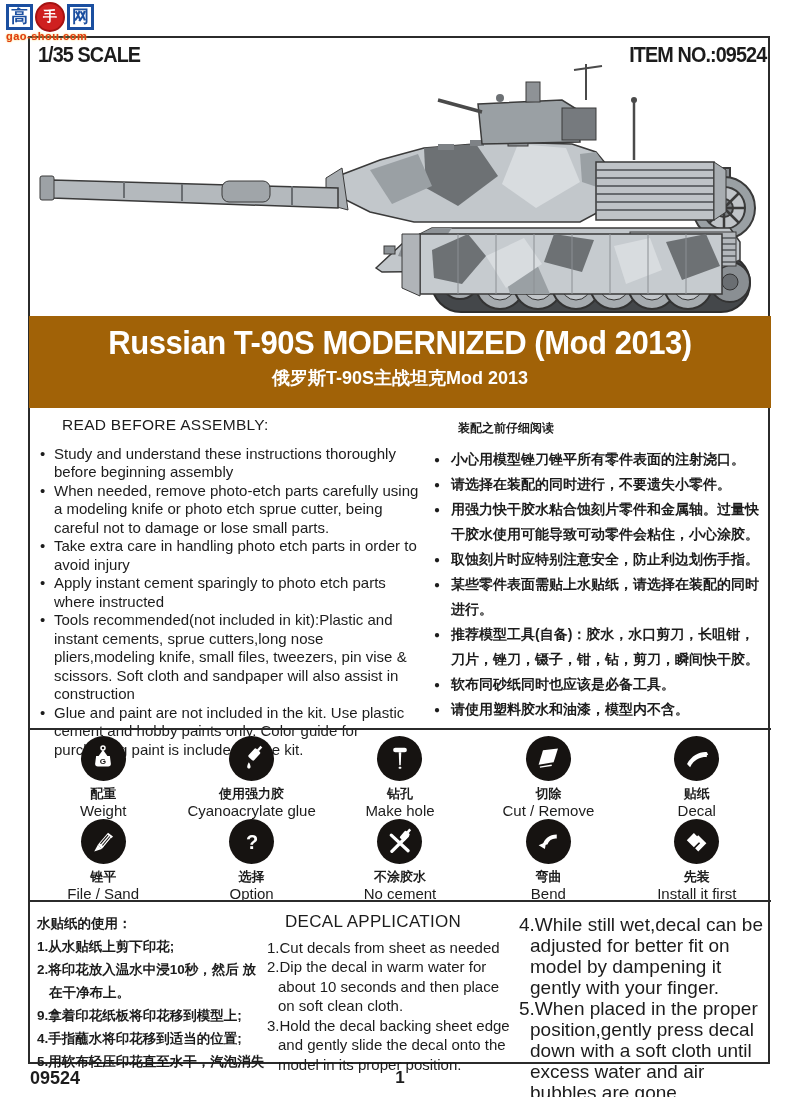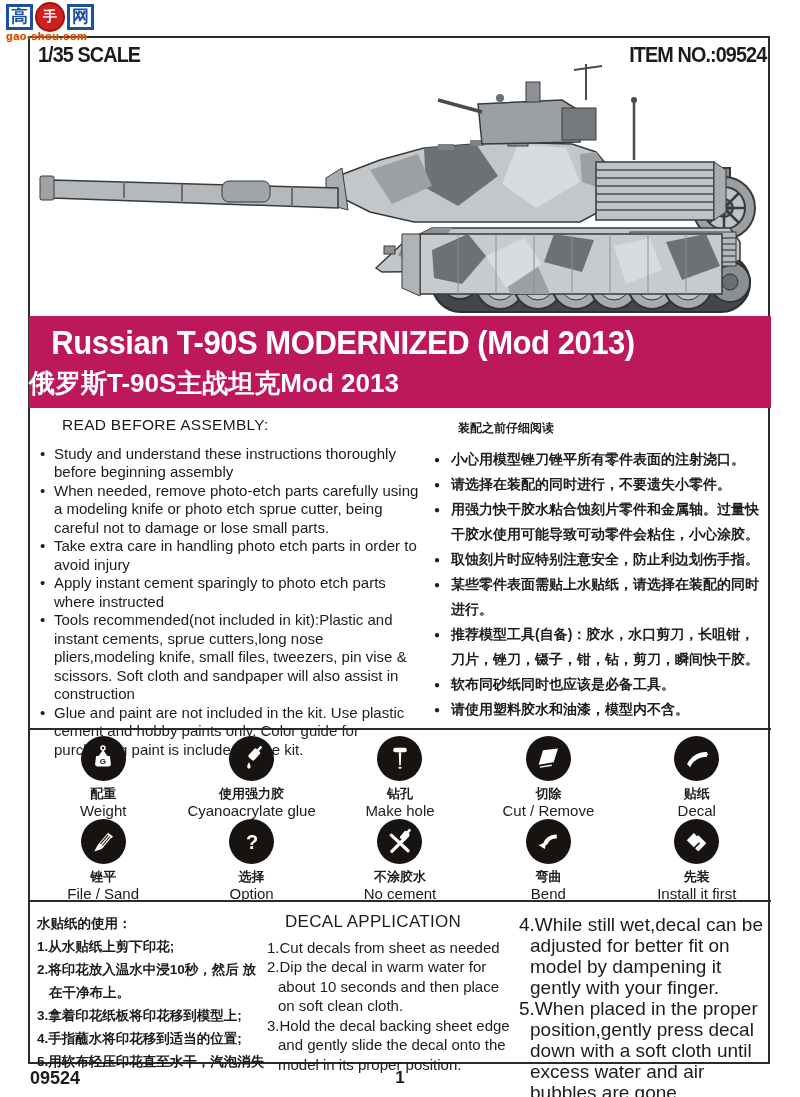--- a/index.html
+++ b/index.html
@@ -15,23 +15,23 @@
   .wm-row{display:flex;align-items:center;gap:2px;}
   .wm-box{display:inline-block;border:3px solid #1b4fa0;color:#1b4fa0;font-weight:bold;font-size:17px;line-height:20px;padding:0 2px;background:rgba(255,255,255,.6);}
   .wm-emblem{display:inline-flex;width:26px;height:26px;border-radius:50%;background:radial-gradient(circle at 50% 45%,#e needed);}
   .wm-emblem{background:#cf2020;color:#fff;align-items:center;justify-content:center;font-size:14px;font-weight:bold;border:2px solid #a51212;}
   .wm-domain{font-size:11px;font-weight:bold;color:#e03a10;text-shadow:0 0 2px #f7c948;letter-spacing:.5px;margin-top:-2px;}
   
   .hdr{top:42px;font-weight:bold;font-size:22px;letter-spacing:-1px;transform:scaleX(.9);transform-origin:left;white-space:nowrap;}
   .hdr-scale{left:38px;}
   .hdr-item{right:34px;transform-origin:right;}
   
-  .banner{left:29px;top:316px;width:742px;height:92px;background:#be185d;color:#fff;}
+  .banner{left:29px;top:316px;width:742px;height:92px;background:#a16207;color:#fff;text-align:center;}
   .banner-title{margin-top:8px;font-size:33px;font-weight:bold;letter-spacing:-.5px;transform:scaleX(.94);}
-  .banner-sub{margin-top:4px;font-size:26px;font-weight:bold;}
+  .banner-sub{margin-top:4px;font-size:18px;font-weight:bold;}
   
   .col-en{left:40px;top:416px;width:388px;font-size:15px;line-height:18.5px;}
   .col-en h3{margin:0 0 10px 22px;font-size:15.5px;font-weight:normal;letter-spacing:.3px;}
   .col-en ul{margin:0;padding:0;list-style:none;}
   .col-en li{padding-left:14px;position:relative;margin:0;}
   .col-en li .blt{position:absolute;left:0;top:0;}
   .col-cn{left:434px;top:416px;width:334px;font-size:14px;font-weight:bold;line-height:25px;}
   .col-cn h3{margin:0 0 6px 24px;font-size:12px;font-weight:bold;}
   .col-cn ul{margin:0;padding:0;list-style:none;}
   .col-cn li{padding-left:17px;position:relative;}
@@ -383,21 +383,21 @@
   </div>
 
 </div>
 
 <div class="abs decal">
 
   <div class="abs decal-cn">
     <div class="hd">水贴纸的使用：</div>
     <div class="step">1.从水贴纸上剪下印花;</div>
     <div class="step">2.将印花放入温水中浸10秒，然后 放在干净布上。</div>
-    <div class="step">3.拿着印花纸板将印花移到模型上;</div>
+    <div class="step">9.拿着印花纸板将印花移到模型上;</div>
     <div class="step">4.手指蘸水将印花移到适当的位置;</div>
     <div class="step">5.用软布轻压印花直至水干，汽泡消失</div>
   </div>
 
   <div class="abs decal-en">
     <div class="hd">DECAL APPLICATION</div>
     <div class="step">1.Cut decals from sheet as needed</div>
     <div class="step">2.Dip the decal in warm water for about 10 seconds and then place on soft clean cloth.</div>
     <div class="step">3.Hold the decal backing sheet edge and gently slide the decal onto the model in its proper position.</div>
   </div>

